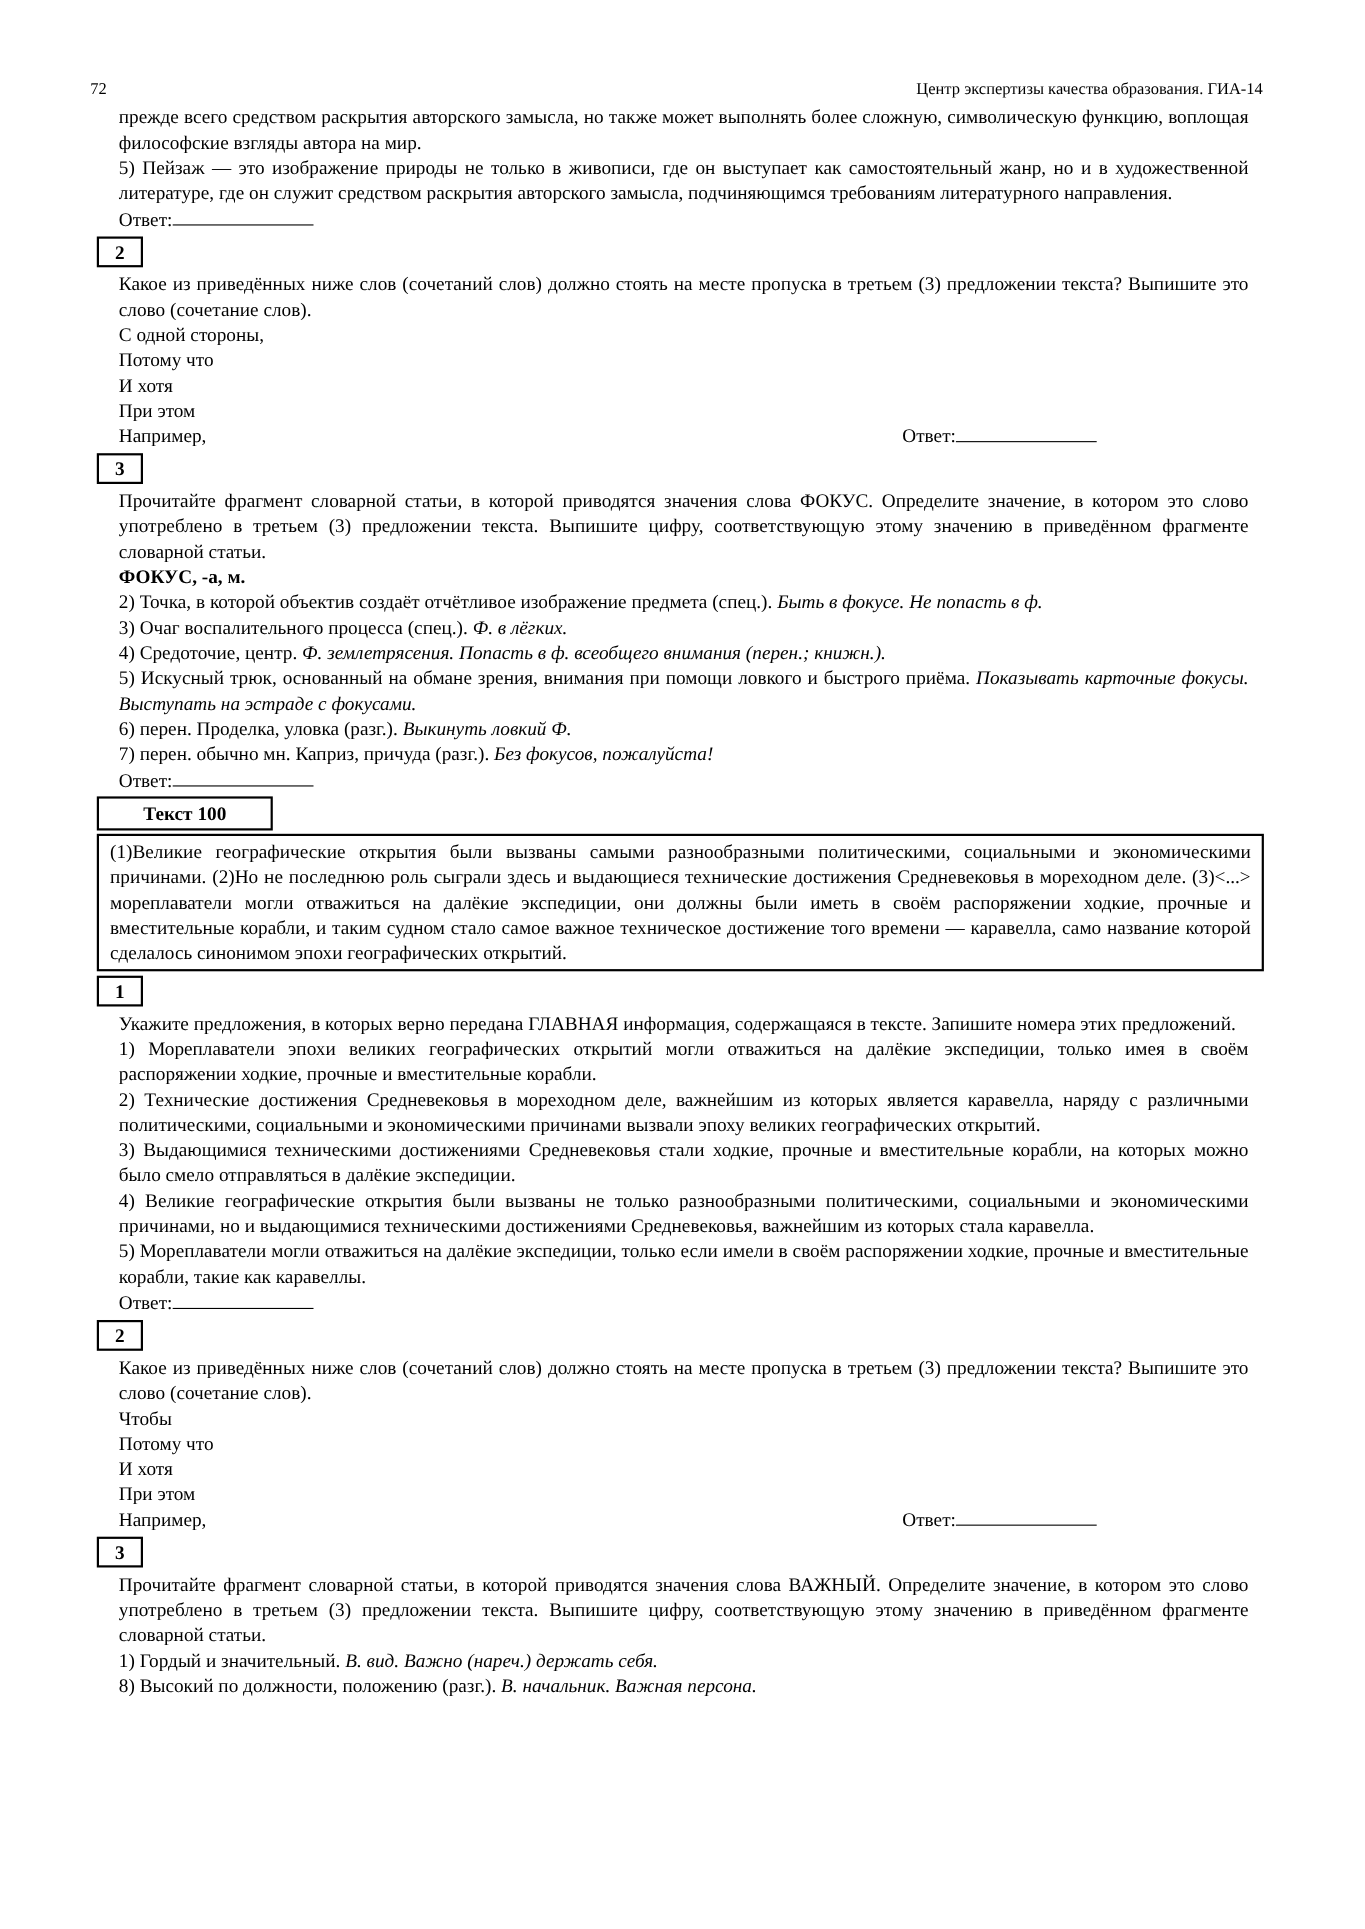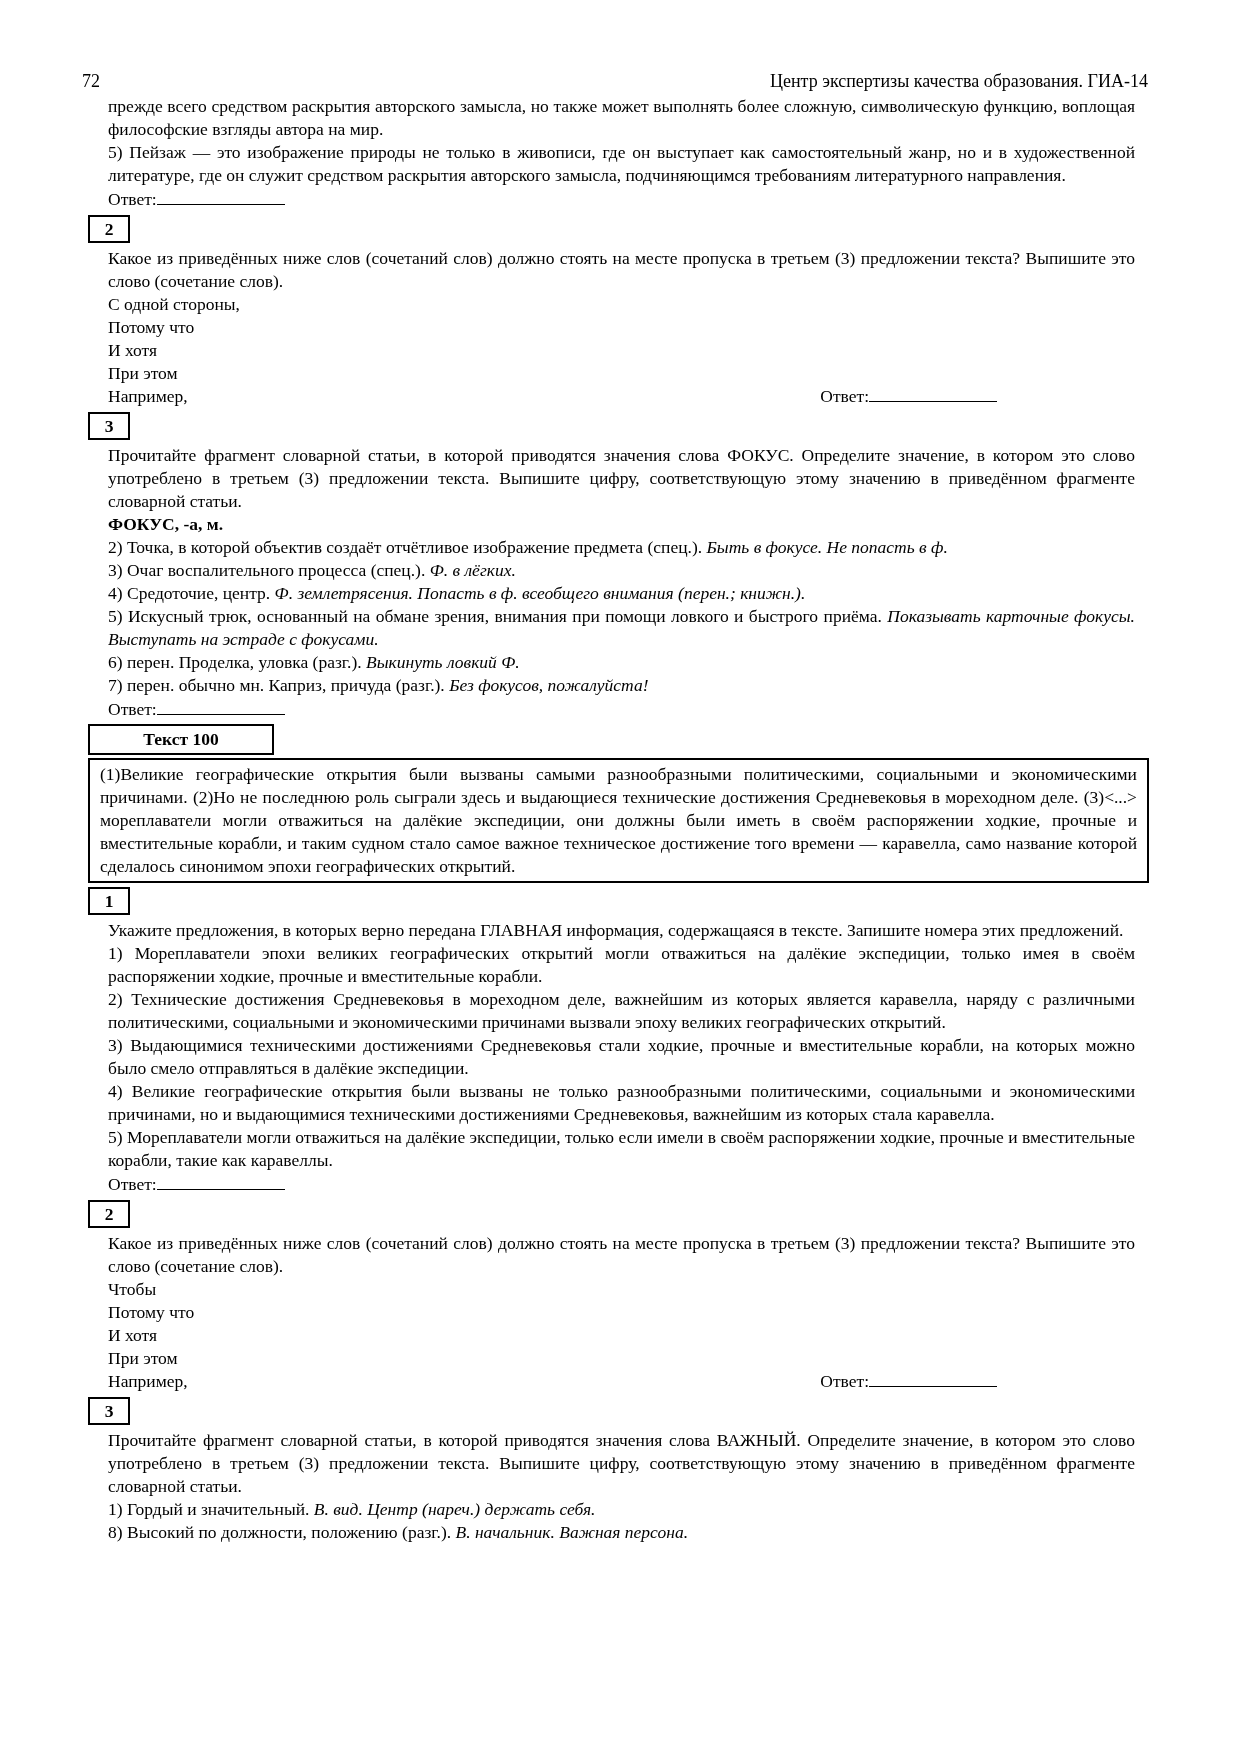--- a/index.html
+++ b/index.html
@@ -1,29 +1,29 @@
 <!DOCTYPE html>
 <html><head>
 <meta charset="utf-8">
 <style>
   html,body{margin:0;padding:0;background:#ffffff;}
   body{width:1241px;height:1754px;color:#000;font-family:"Liberation Serif",serif;}
   .page{position:relative;width:1241px;height:1754px;overflow:hidden;background:#fff;}
-  .header{position:absolute;top:72px;left:82px;width:1066px;display:flex;justify-content:space-between;font-size:18px;line-height:18px;}
+  .header{position:absolute;top:72px;left:82px;width:1066px;display:flex;justify-content:space-between;font-size:15px;line-height:18px;}
   .content{position:absolute;top:95px;left:108px;width:1027px;font-size:17.5px;line-height:23px;}
   p{margin:0;}
   .just{text-align:justify;}
   .bold{font-weight:bold;}
   .ex{font-style:italic;}
   .answer-row{margin:1px 0;}
   .blank{display:inline-block;width:128px;height:13px;border-bottom:1.8px solid #000;}
   .qbox{box-sizing:border-box;width:42px;height:28px;border:2px solid #000;font-weight:bold;font-size:17.5px;text-align:center;line-height:24px;margin:4px 0 4px -20px;}
   .opt-row{display:flex;align-items:baseline;}
   .ans-mid{margin-left:auto;margin-right:138px;white-space:nowrap;}
-  .t100label{box-sizing:border-box;width:186px;height:31px;border:2.5px solid #000;font-weight:bold;text-align:center;line-height:26px;margin:3px 0 3px -20px;}
+  .t100label{box-sizing:border-box;width:160px;height:31px;border:2.5px solid #000;font-weight:bold;text-align:center;line-height:26px;margin:3px 0 3px -20px;}
   .t100box{box-sizing:border-box;border:2.5px solid #000;margin:0 -14px 0 -20px;padding:3px 10px;text-align:justify;}
 </style>
 </head>
 <body>
 
 <div class="page">
 
   <div class="header">
     <span>72</span>
     <span>Центр экспертизы качества образования. ГИА-14</span>
@@ -84,17 +84,17 @@
     <p>Потому что</p>
     <p>И хотя</p>
     <p>При этом</p>
     <div class="opt-row">
       <span>Например,</span>
       <span class="ans-mid"><span>Ответ:</span><span class="blank"></span></span>
     </div>
 
     <div class="qbox">3</div>
     <p class="just">Прочитайте фрагмент словарной статьи, в которой приводятся значения слова ВАЖНЫЙ. Определите значение, в котором это слово употреблено в третьем (3) предложении текста. Выпишите цифру, соответствующую этому значению в приведённом фрагменте словарной статьи.</p>
-    <p class="just"><span>1) Гордый и значительный. </span><span class="ex">В. вид. Центр (нареч.) держать себя.</span></p>
+    <p class="just"><span>1) Гордый и значительный. </span><span class="ex">В. вид. Важно (нареч.) держать себя.</span></p>
     <p class="just"><span>8) Высокий по должности, положению (разг.). </span><span class="ex">В. начальник. Важная персона.</span></p>
 
   </div>
 </div>
 
 </body></html>

